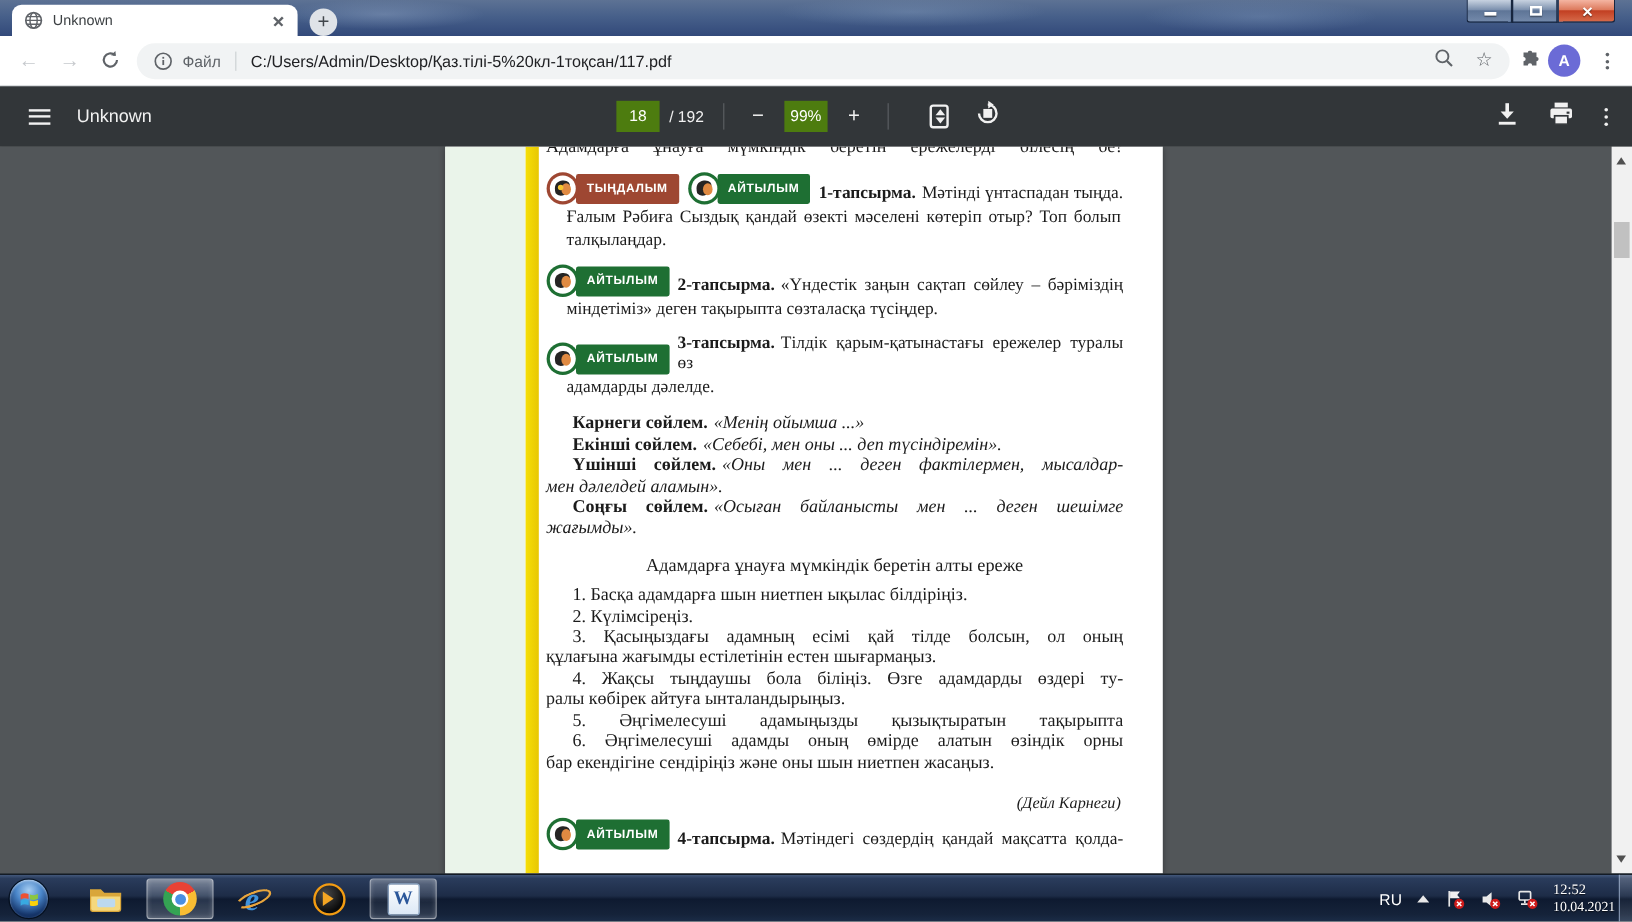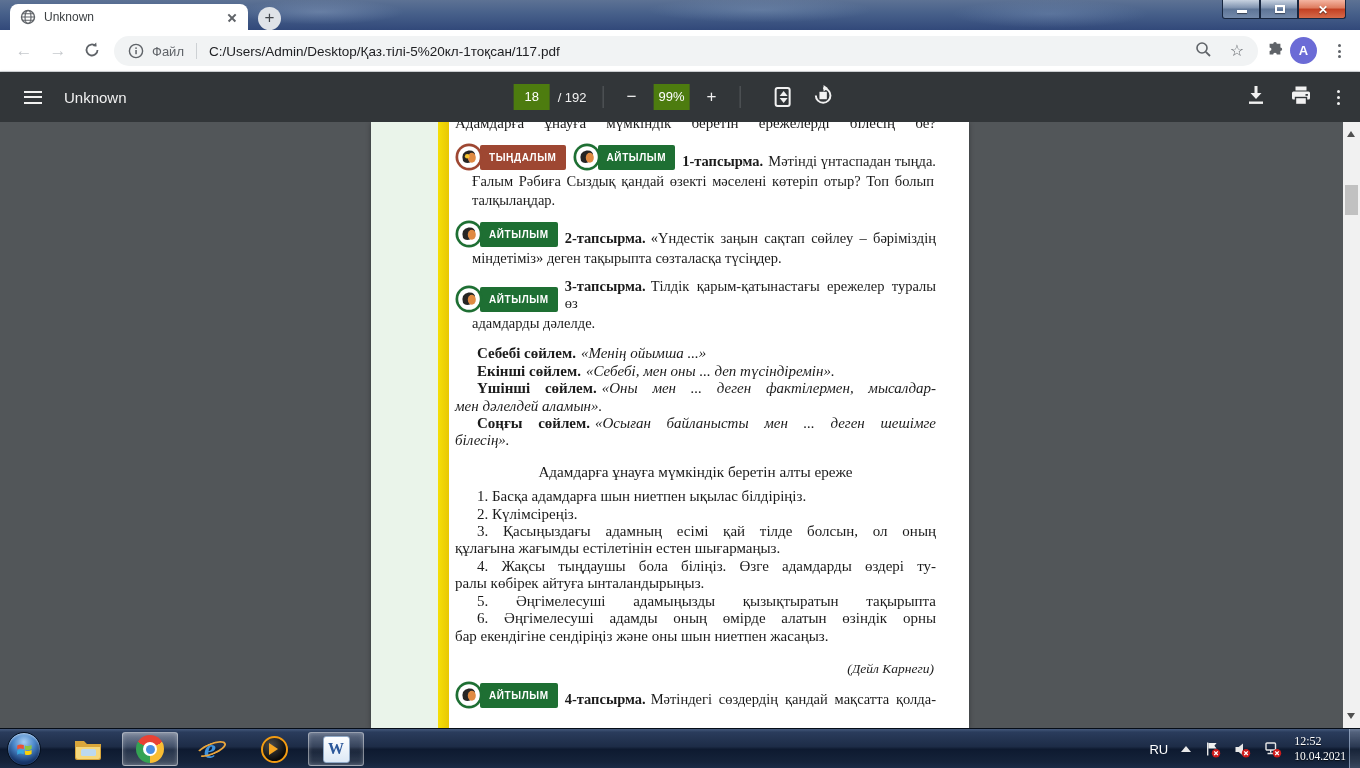--- a/index.html
+++ b/index.html
@@ -320,26 +320,26 @@
             </span>
             <span class="badge-label bg-green">АЙТЫЛЫМ</span>
           </span>
           <div class="task-text jl">
             <b class="lbl">3-тапсырма.</b><span>Тілдік қарым-қатынастағы ережелер туралы өз</span>
           </div>
         </div>
         <div class="task-cont">адамдарды дәлелде.</div>
 
         <div class="sents">
-          <div class="ind"><b class="lbl">Себебі сөйлем.</b><i>«Менің ойымша ...»</i></div>
+          <div class="ind"><b class="lbl">Карнеги сөйлем.</b><i>«Менің ойымша ...»</i></div>
           <div class="ind"><b class="lbl">Екінші сөйлем.</b><i>«Себебі, мен оны ... деп түсіндіремін».</i></div>
           <div class="ind jl"><b class="lbl">Үшінші сөйлем.</b><i>«Оны мен ... деген фактілермен, мысалдар-</i></div>
           <div><i>мен дәлелдей аламын».</i></div>
           <div class="ind jl"><b class="lbl">Соңғы сөйлем.</b><i>«Осыған байланысты мен ... деген шешімге</i></div>
-          <div><i>білесің».</i></div>
+          <div><i>жағымды».</i></div>
         </div>
 
         <div class="heading">Адамдарға ұнауға мүмкіндік беретін алты ереже</div>
         <div class="ind">1. Басқа адамдарға шын ниетпен ықылас білдіріңіз.</div>
         <div class="ind">2. Күлімсіреңіз.</div>
         <div class="ind jl">3. Қасыңыздағы адамның есімі қай тілде болсын, ол оның</div>
         <div>құлағына жағымды естілетінін естен шығармаңыз.</div>
         <div class="ind jl">4. Жақсы тыңдаушы бола біліңіз. Өзге адамдарды өздері ту-</div>
         <div>ралы көбірек айтуға ынталандырыңыз.</div>
         <div class="ind jl">5. Әңгімелесуші адамыңызды қызықтыратын тақырыпта</div>

